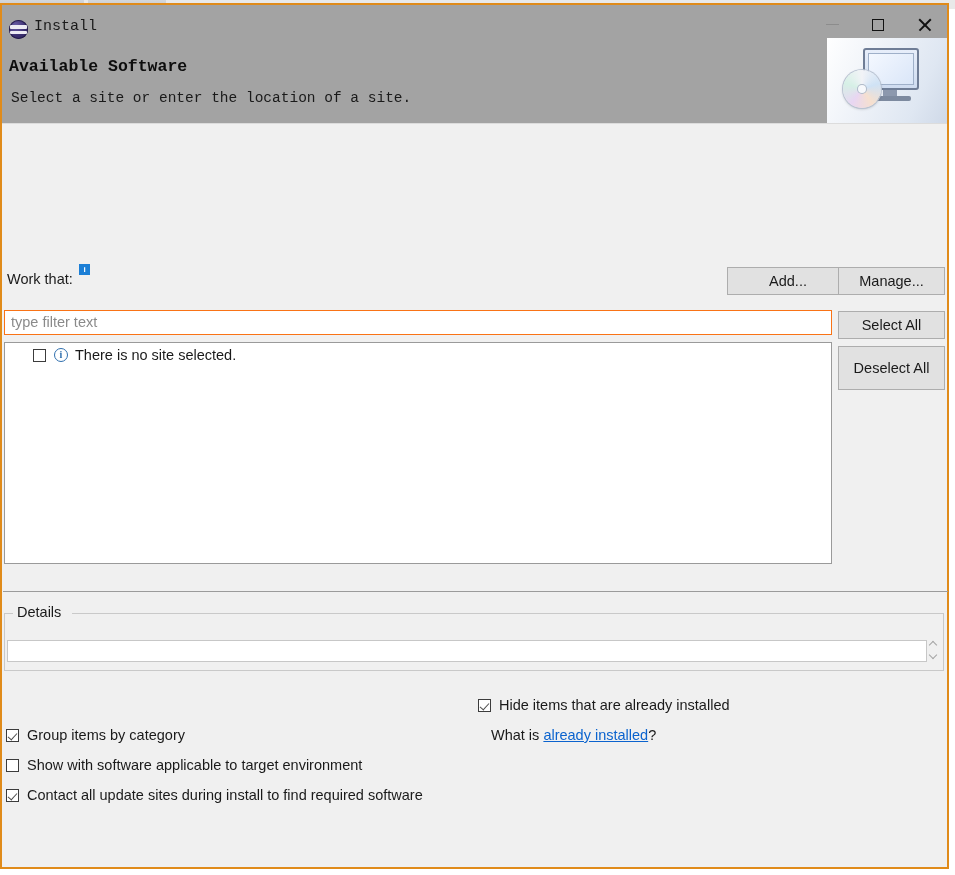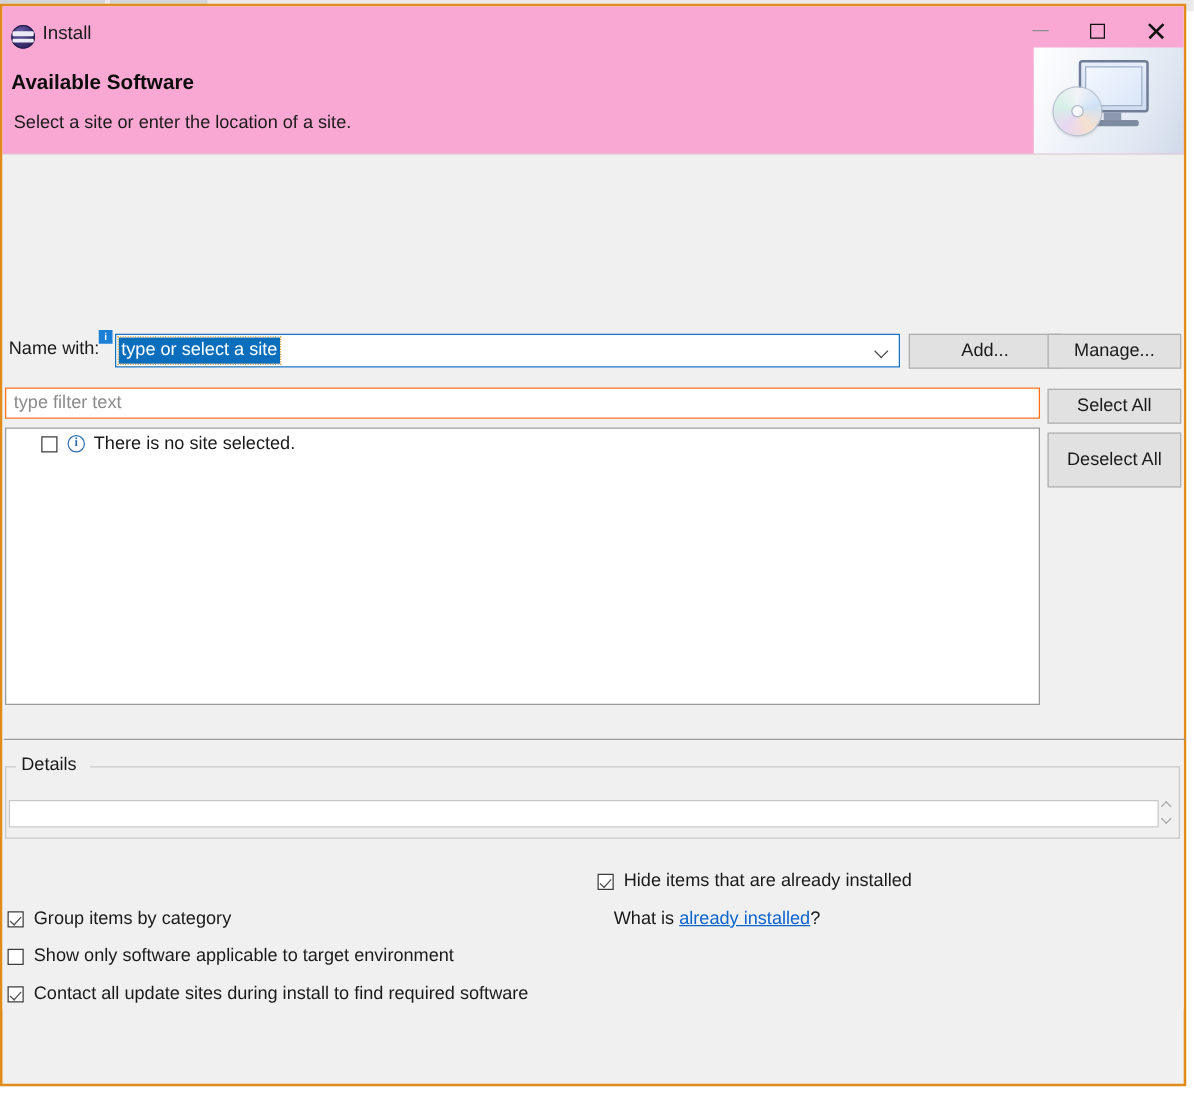--- a/index.html
+++ b/index.html
@@ -36,23 +36,24 @@
     border: 2px solid #e08b1a;
     border-top-width: 2px;
     background: #f0f0f0;
     box-sizing: border-box;
   }
 
   
   .titlebar {
     position: relative;
     height: 118px;
-    background: #f9a8d4;
+    background: #a3a3a3;
     border-bottom: 1px solid #dcdcdc;
     overflow: hidden;
+    font-family: Liberation Mono, monospace;
   }
   .title-row {
     position: absolute; left: 0; top: 0; right: 0; height: 39px;
   }
   .eclipse-logo {
     position: absolute; left: 7px; top: 15px;
     width: 19px; height: 19px; border-radius: 50%;
     background: radial-gradient(circle at 35% 30%, #6b5ea8 0%, #3b2f70 55%, #2b2158 100%);
     box-shadow: inset 0 0 0 1px #241c4a;
   }
@@ -350,27 +351,23 @@
           <span class="monitor-screen"></span>
         </span>
         <span class="monitor-neck"></span>
         <span class="monitor-base"></span>
         <span class="cd"></span>
       </div>
     </div>
 
     <div class="body">
 
-      <span class="lbl-workwith">Name with:</span>
+      <span class="lbl-workwith">Work that:</span>
       <span class="info-badge">i</span>
 
-      <div class="combo">
-        <span class="combo-sel">type or select a site</span>
-        <span class="combo-arrow"></span>
-      </div>
 
       <button class="btn btn-add">Add...</button>
       <button class="btn btn-manage">Manage...</button>
       <button class="btn btn-selall">Select All</button>
       <button class="btn btn-deselall">Deselect All</button>
 
       <div class="filter">
         <span class="filter-text">type filter text</span>
       </div>
 
@@ -393,21 +390,21 @@
         <span class="spin-up"></span>
         <span class="spin-dn"></span>
       </div>
 
       <label class="opt opt-2">
         <span class="cbx checked"></span>
         <span>Group items by category</span>
       </label>
       <label class="opt opt-3">
         <span class="cbx"></span>
-        <span>Show only software applicable to target environment</span>
+        <span>Show with software applicable to target environment</span>
       </label>
       <label class="opt opt-4">
         <span class="cbx checked"></span>
         <span>Contact all update sites during install to find required software</span>
       </label>
       <label class="opt opt-5">
         <span class="cbx checked"></span>
         <span>Hide items that are already installed</span>
       </label>
 

